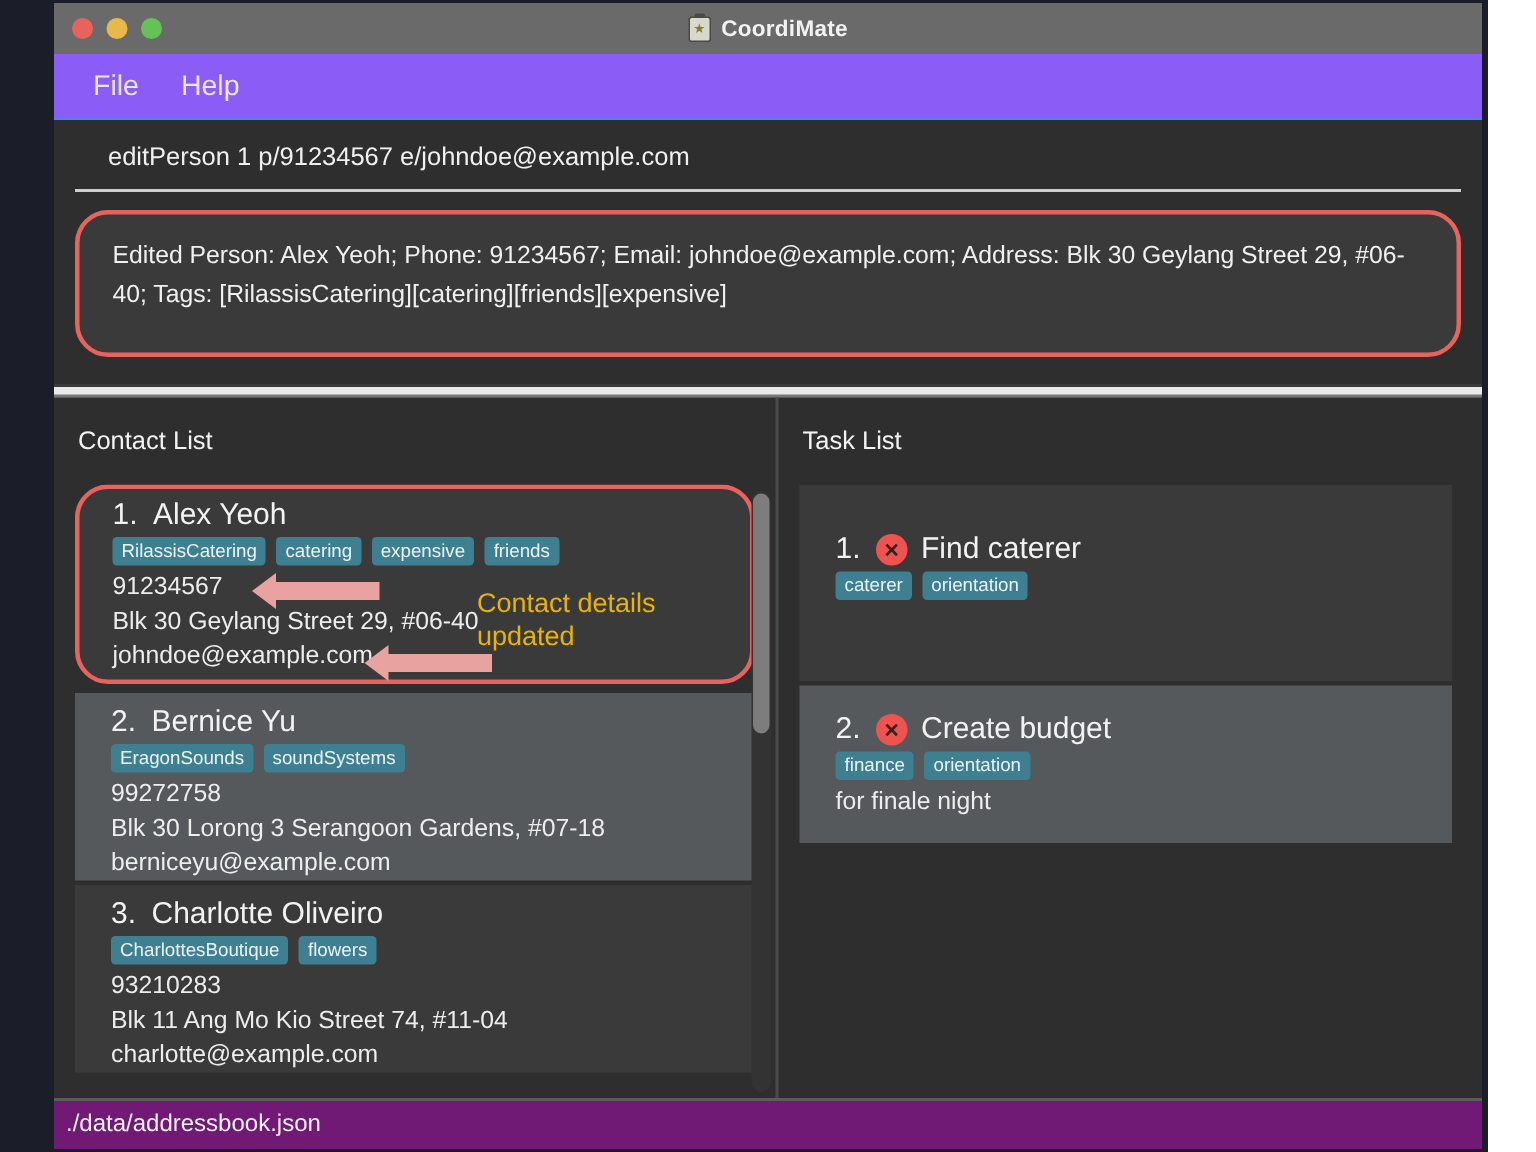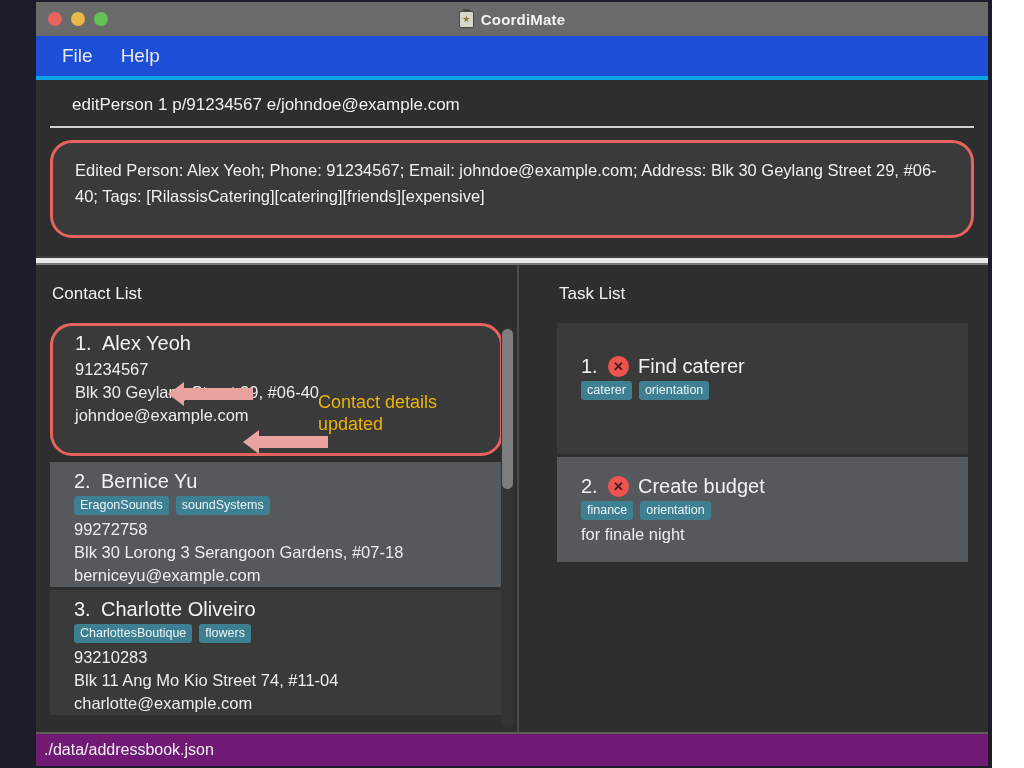--- a/index.html
+++ b/index.html
@@ -69,24 +69,24 @@
   }
   .app-icon-star { font-size: 9px; color: #8a7a2a; line-height: 1; }
   .title-text {
     font-size: 15px; font-weight: bold; color: #f2f2f2;
     letter-spacing: 0.2px;
   }
 
   
   .menubar {
     height: 44px; flex: 0 0 44px;
-    background: #1d4ed8;
+    background: #8b5cf6;
     display: flex; align-items: center;
     padding-left: 26px; gap: 28px;
-    border-bottom: 4px solid #0ea5e9;
+    border-bottom: 1px solid #0ea5e9;
   }
   .menu-item {
     font-size: 19px; color: #e8e8e8;
     cursor: default;
   }
 
   
   .command-area {
     flex: 0 0 52px;
     background: #2e2e2e;
@@ -139,21 +139,21 @@
     position: relative;
     min-height: 0;
     display: flex; flex-direction: column;
     overflow: hidden;
   }
   .panel.left { flex: 0 0 481px; }
   .panel-divider {
     flex: 0 0 2px;
     background: #4a4a4a;
   }
-  .panel.right { flex: 1 1 auto; padding-left: 24px; }
+  .panel.right { flex: 1 1 auto; }
 
   .panel-title {
     flex: 0 0 58px;
     display: flex; align-items: center;
     padding-left: 16px;
     font-size: 17px; color: #f2f2f2;
   }
   .panel.right .panel-title { padding-left: 16px; }
 
   .list-body {
@@ -305,20 +305,26 @@
 
       <div class="panel left">
         <div class="panel-title">Contact List</div>
         <div class="list-body">
 
           <div class="card highlight" style="height:133px;">
             <div class="card-head">
               <span class="card-index">1.</span>
               <span>Alex Yeoh</span>
             </div>
+            <div class="tag-row">
+              <span class="tag">RilassisCatering</span>
+              <span class="tag">catering</span>
+              <span class="tag">expensive</span>
+              <span class="tag">friends</span>
+            </div>
             <div class="card-line">91234567</div>
             <div class="card-line">Blk 30 Geylang Street 29, #06-40</div>
             <div class="card-line">johndoe@example.com</div>
 
             <div class="arrow" style="left:130px; top:62px; width:70px;"></div>
             <div class="arrow" style="left:205px; top:110px; width:70px;"></div>
             <div class="annot-text" style="left:265px; top:66px;">
               <div>Contact details</div>
               <div>updated</div>
             </div>

